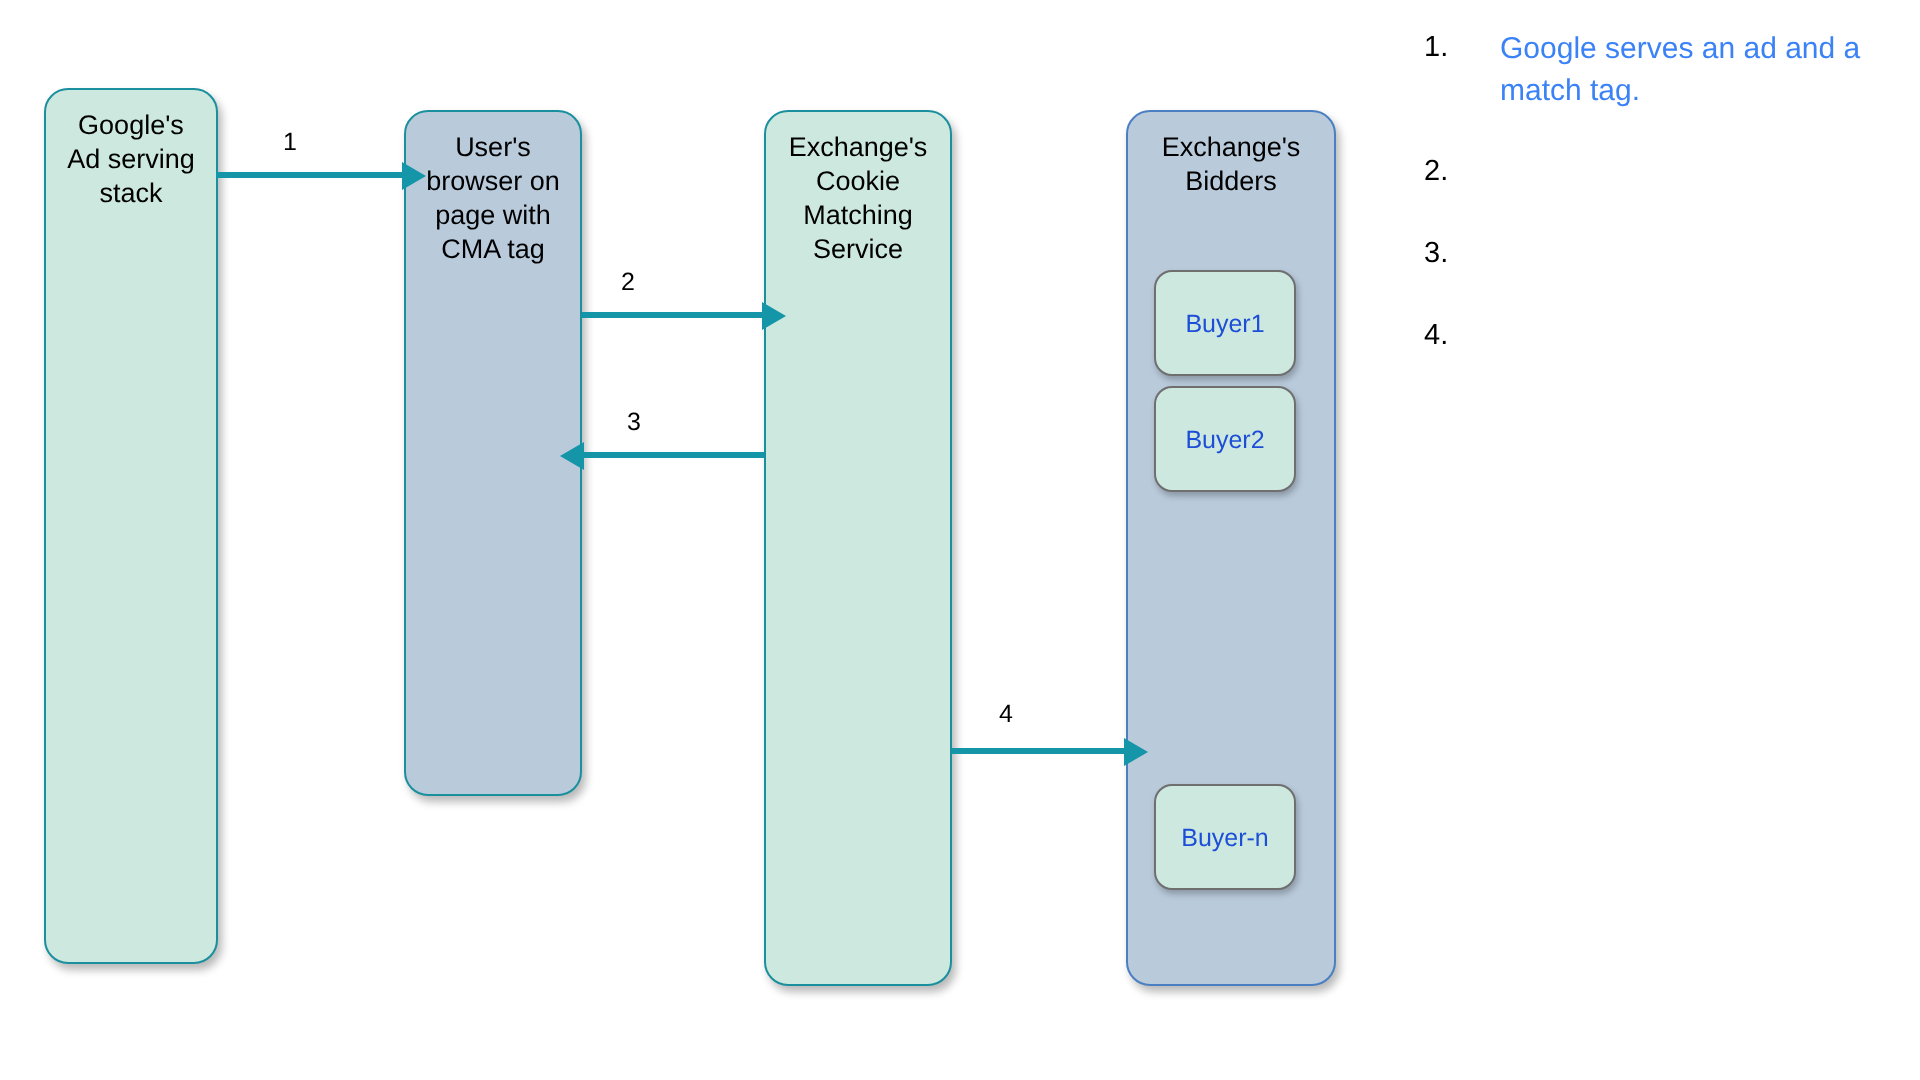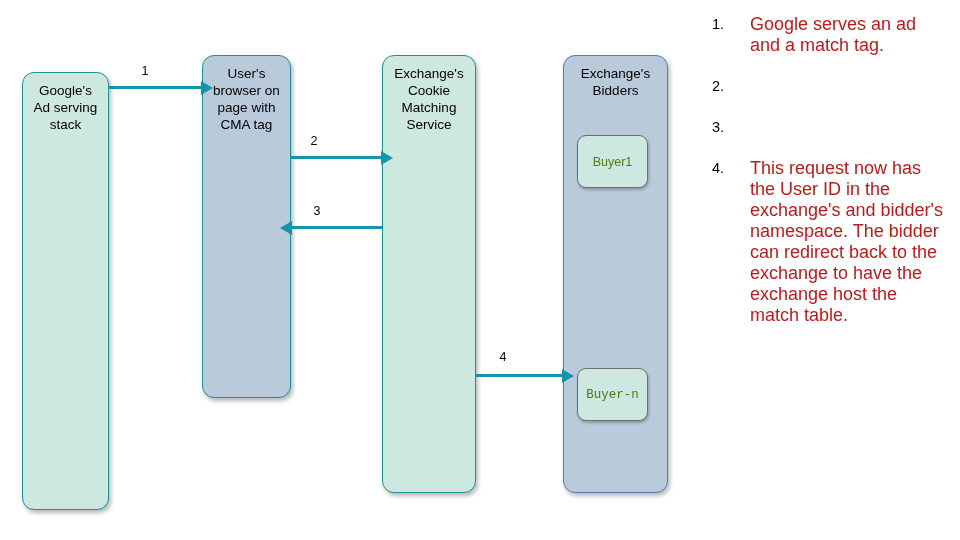--- a/index.html
+++ b/index.html
@@ -38,21 +38,21 @@
     font-size: 13.5px;
     line-height: 17px;
     color: #000000;
     padding: 9px 4px 0 4px;
     white-space: pre-line;
   }
   .fill-mint   { background: #cde8de; }
   .fill-blue   { background: #b9cadb; }
   .border-blue { border-color: #4a7fc1; }
 
-  #box-ad-serving-stack { left: 22px;  top: 72px; width: 87px;  height: 438px; }
+  #box-ad-serving-stack { left: 22px;  top: 44px; width: 87px;  height: 438px; }
   #box-user-browser     { left: 202px; top: 55px; width: 89px;  height: 343px; }
   #box-cm-service       { left: 382px; top: 55px; width: 94px;  height: 438px; }
   #box-exchange-bidders { left: 563px; top: 55px; width: 105px; height: 438px; }
 
   
   .buyer-box {
     position: absolute;
     box-sizing: border-box;
     width: 71px;
     height: 53px;
@@ -61,21 +61,21 @@
     border: 1.2px solid #6f6f6f;
     border-radius: 9px;
     box-shadow: 1px 2px 3px rgba(0,0,0,0.25);
     display: flex;
     align-items: center;
     justify-content: center;
   }
   .buyer-box .buyer-label {
     font-size: 12.5px;
     line-height: 14px;
-    color: #4d7c0f;
+    color: #1d4ed8;
     text-align: left;
   }
 
   
   .arrow {
     position: absolute;
     height: 3px;
     background: #1596a8;
   }
   .arrow-head {
@@ -125,23 +125,23 @@
   }
   .step-number {
     width: 38px;
     flex: 0 0 38px;
     font-size: 14.5px;
     line-height: 21px;
     color: #000000;
   }
   .step-text {
     flex: 1 1 auto;
-    font-size: 18px;
+    font-size: 15px;
     line-height: 21px;
-    color: #b91c1c;
+    color: #3b82f6;
   }
 </style>
 </head>
 <body>
 
 <div id="diagram-canvas">
 
   <div class="flow-box fill-mint" id="box-ad-serving-stack">
     <span class="box-label">Google's
 Ad serving
@@ -162,21 +162,24 @@
 Service</span>
   </div>
 
   <div class="flow-box fill-blue border-blue" id="box-exchange-bidders">
     <span class="box-label">Exchange's
 Bidders</span>
 
     <div class="buyer-box" style="top:79px;">
       <span class="buyer-label">Buyer1</span>
     </div>
-    <div class="buyer-box" style="top:312px;font-family:Liberation Mono, monospace;">
+    <div class="buyer-box" style="top:137px;">
+      <span class="buyer-label">Buyer2</span>
+    </div>
+    <div class="buyer-box" style="top:336px;">
       <span class="buyer-label">Buyer-n</span>
     </div>
   </div>
 
   <div class="arrow" id="arrow-1">
     <span class="arrow-head right"></span>
   </div>
   <span class="arrow-label" id="arrow-1-label">1</span>
 
   <div class="arrow" id="arrow-2">
@@ -200,17 +203,16 @@
       <span class="step-text">Google serves an ad and a match tag.</span>
     </div>
     <div class="step-item">
       <span class="step-number">2.</span>
     </div>
     <div class="step-item">
       <span class="step-number">3.</span>
     </div>
     <div class="step-item">
       <span class="step-number">4.</span>
-      <span class="step-text">This request now has the User ID in the exchange's and bidder's namespace. The bidder can redirect back to the exchange to have the exchange host the match table.</span>
     </div>
   </div>
 
 </div>
 
 </body></html>

